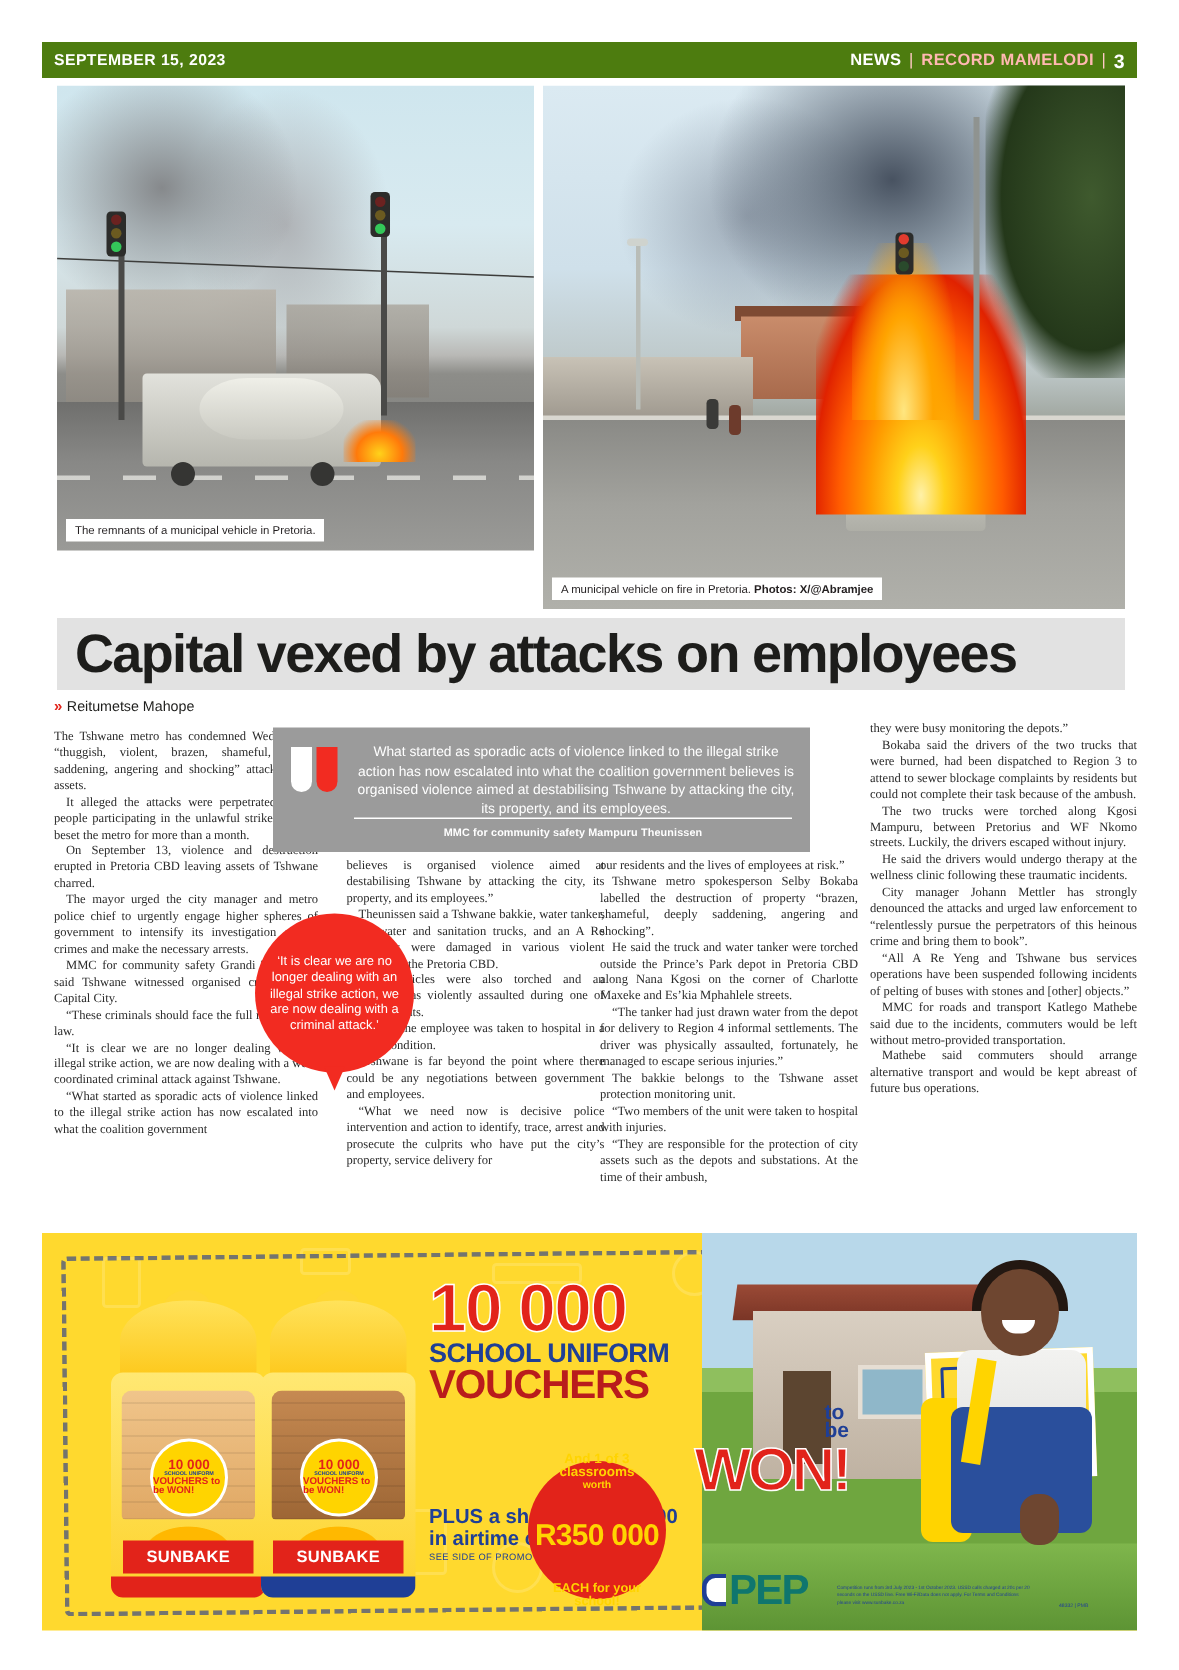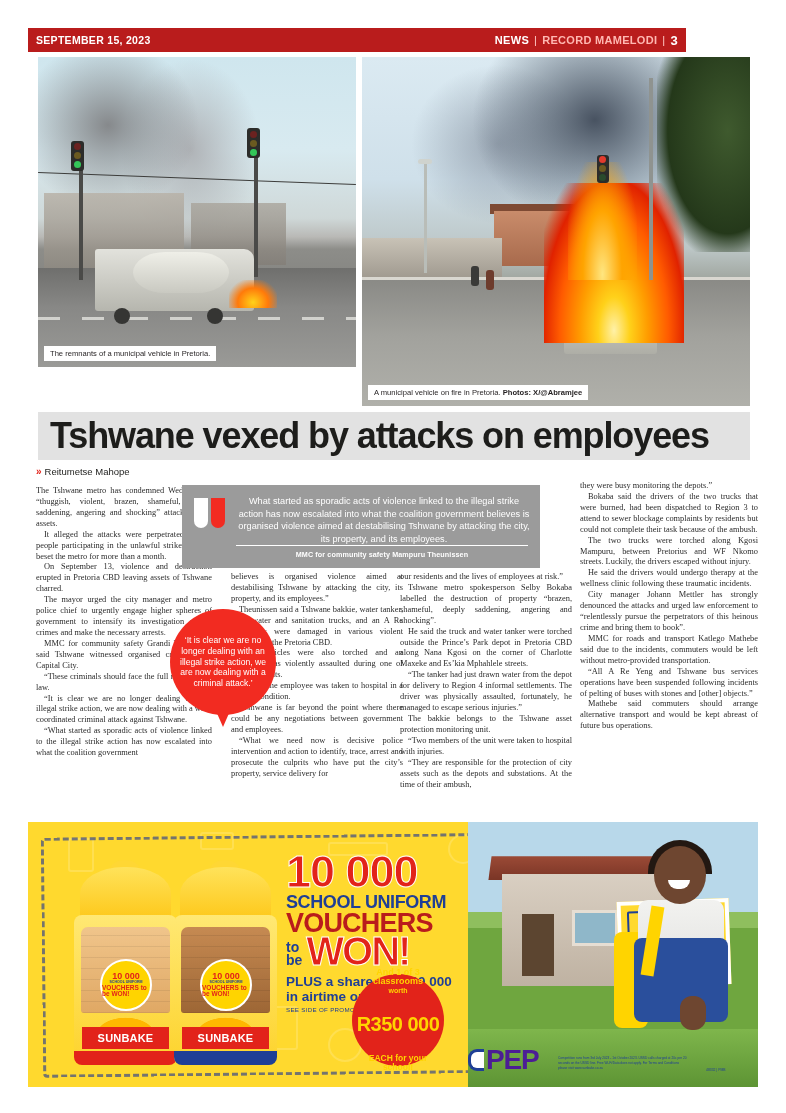--- a/index.html
+++ b/index.html
@@ -6,22 +6,22 @@
   html, body {
     width: 786px; height: 1113px;
     background: #ffffff;
     font-family: "Liberation Serif", serif;
     overflow: hidden;
   }
   .page { position: relative; width: 786px; height: 1113px; background:#fff; }
 
   
   .masthead {
-    position: absolute; left: 28px; top: 28px; width: 658px; height: 24px;
-    background: #b91c1c; display: flex; align-items: center;
+    position: absolute; left: 28px; top: 28px; width: 730px; height: 24px;
+    background: #4d7c0f; display: flex; align-items: center;
     justify-content: space-between; padding: 0 8px;
   }
   .masthead-date {
     font-family: "Liberation Sans", sans-serif;
     font-weight: bold; font-size: 10.5px; letter-spacing: .3px;
     color: #ffffff; text-transform: uppercase;
   }
   .masthead-right {
     display: flex; align-items: center; gap: 5px;
     font-family: "Liberation Sans", sans-serif;
@@ -253,37 +253,37 @@
 
   
   .ad-copy { position:absolute; left:258px; top:30px; width:280px; }
   .ad-10000 { font-family:"Liberation Sans", sans-serif; font-weight:bold;
     font-size:45px; line-height:.88; color:#e2231a; letter-spacing:-1px;
     -webkit-text-stroke:1px #ffffff; }
   .ad-su { font-family:"Liberation Sans", sans-serif; font-weight:bold;
     font-size:18px; line-height:1; color:#1f3f96; letter-spacing:-.4px; margin-top:1px; }
   .ad-vouch { font-family:"Liberation Sans", sans-serif; font-weight:bold;
     font-size:27px; line-height:.96; color:#b91c1c; letter-spacing:-.8px; }
-  .ad-wonrow { display:flex; align-items:flex-end; gap:4px; margin-top:-2px; }
+  .ad-wonrow { display:flex; align-items:flex-end; gap:4px; margin-top:-2px;flex-direction:column; }
   .ad-tobe { font-family:"Liberation Sans", sans-serif; font-weight:bold;
     font-size:14px; line-height:.92; color:#1f3f96; }
   .ad-won { font-family:"Liberation Sans", sans-serif; font-weight:bold;
     font-size:40px; line-height:.8; color:#e2231a; letter-spacing:-2px;
     -webkit-text-stroke:1px #ffffff; }
   .ad-plus { font-family:"Liberation Sans", sans-serif; font-weight:bold;
     font-size:13.5px; color:#1f3f96; margin-top:7px; line-height:1.12; }
   .ad-see { font-family:"Liberation Sans", sans-serif;
     font-size:6.2px; color:#1f3f96; letter-spacing:.3px; margin-top:2px; }
 
   
   .pep { position:absolute; left:440px; top:222px; display:flex; align-items:center; gap:2px; }
   .pep-mark { width:16px; height:22px; border-radius:9px 0 0 9px; background:#ffffff;
     border:3px solid #1f3f96; border-right:none; }
   .pep-text { font-family:"Liberation Sans", sans-serif; font-weight:bold;
-    font-size:28px; color:#4c1d95; letter-spacing:-1.2px; }
+    font-size:28px; color:#0f766e; letter-spacing:-1.2px; }
 
   
   .ad-photo { position:absolute; right:0; top:0; width:290px; height:265px;
     background:
       linear-gradient(#b8d8ea 0 34%, #8fbf5e 34% 40%, #6fa63f 40% 100%);
     overflow:hidden; }
   .cp-house { position:absolute; left:34px; top:52px; width:164px; height:112px;
     background:linear-gradient(#d9cfc2,#bfb2a2); }
   .cp-roof { position:absolute; left:22px; top:34px; width:188px; height:24px;
     background:linear-gradient(#9b4a36,#7a3526); transform:perspective(100px) rotateX(8deg); }
@@ -408,21 +408,21 @@
         <i class="pl-dot" style="background:#6b5a20"></i>
         <i class="pl-dot" style="background:#2a4a2c"></i>
       </div>
       <div class="caption">
         <span>A municipal vehicle on fire in Pretoria. </span><b>Photos: X/@Abramjee</b>
       </div>
     </div>
   </div>
 
   <div class="headline-band">
-    <h1 class="headline">Tshwane vexed by attacks on employees</h1>
+    <h1 class="headline">Capital vexed by attacks on employees</h1>
   </div>
 
   <div class="article">
 
     <div class="byline">
       <span class="arrows">»</span>
       <span>Reitumetse Mahope</span>
     </div>
 
     <div class="col col1">
@@ -454,22 +454,22 @@
       <p>“Two members of the unit were taken to hospital with injuries.</p>
       <p>“They are responsible for the protection of city assets such as the depots and substations. At the time of their ambush,</p>
     </div>
 
     <div class="col col4">
       <p class="first">they were busy monitoring the depots.”</p>
       <p>Bokaba said the drivers of the two trucks that were burned, had been dispatched to Region 3 to attend to sewer blockage complaints by residents but could not complete their task because of the ambush.</p>
       <p>The two trucks were torched along Kgosi Mampuru, between Pretorius and WF Nkomo streets. Luckily, the drivers escaped without injury.</p>
       <p>He said the drivers would undergo therapy at the wellness clinic following these traumatic incidents.</p>
       <p>City manager Johann Mettler has strongly denounced the attacks and urged law enforcement to “relentlessly pursue the perpetrators of this heinous crime and bring them to book”.</p>
+      <p>“All A Re Yeng and Tshwane bus services operations have been suspended following incidents of pelting of buses with stones and [other] objects.”</p>
       <p>MMC for roads and transport Katlego Mathebe said due to the incidents, commuters would be left without metro-provided transportation.</p>
-      <p>“All A Re Yeng and Tshwane bus services operations have been suspended following incidents of pelting of buses with stones and [other] objects.”</p>
       <p>Mathebe said commuters should arrange alternative transport and would be kept abreast of future bus operations.</p>
     </div>
   </div>
 
   <div class="pullbox">
     <div class="pull-mark">
       <span class="w"></span>
         <span class="r"></span>
     </div>
     <div class="pull-text">What started as sporadic acts of violence linked to the illegal strike action has now escalated into what the coalition government believes is organised violence aimed at destabilising Tshwane by attacking the city, its property, and its employees.</div>

